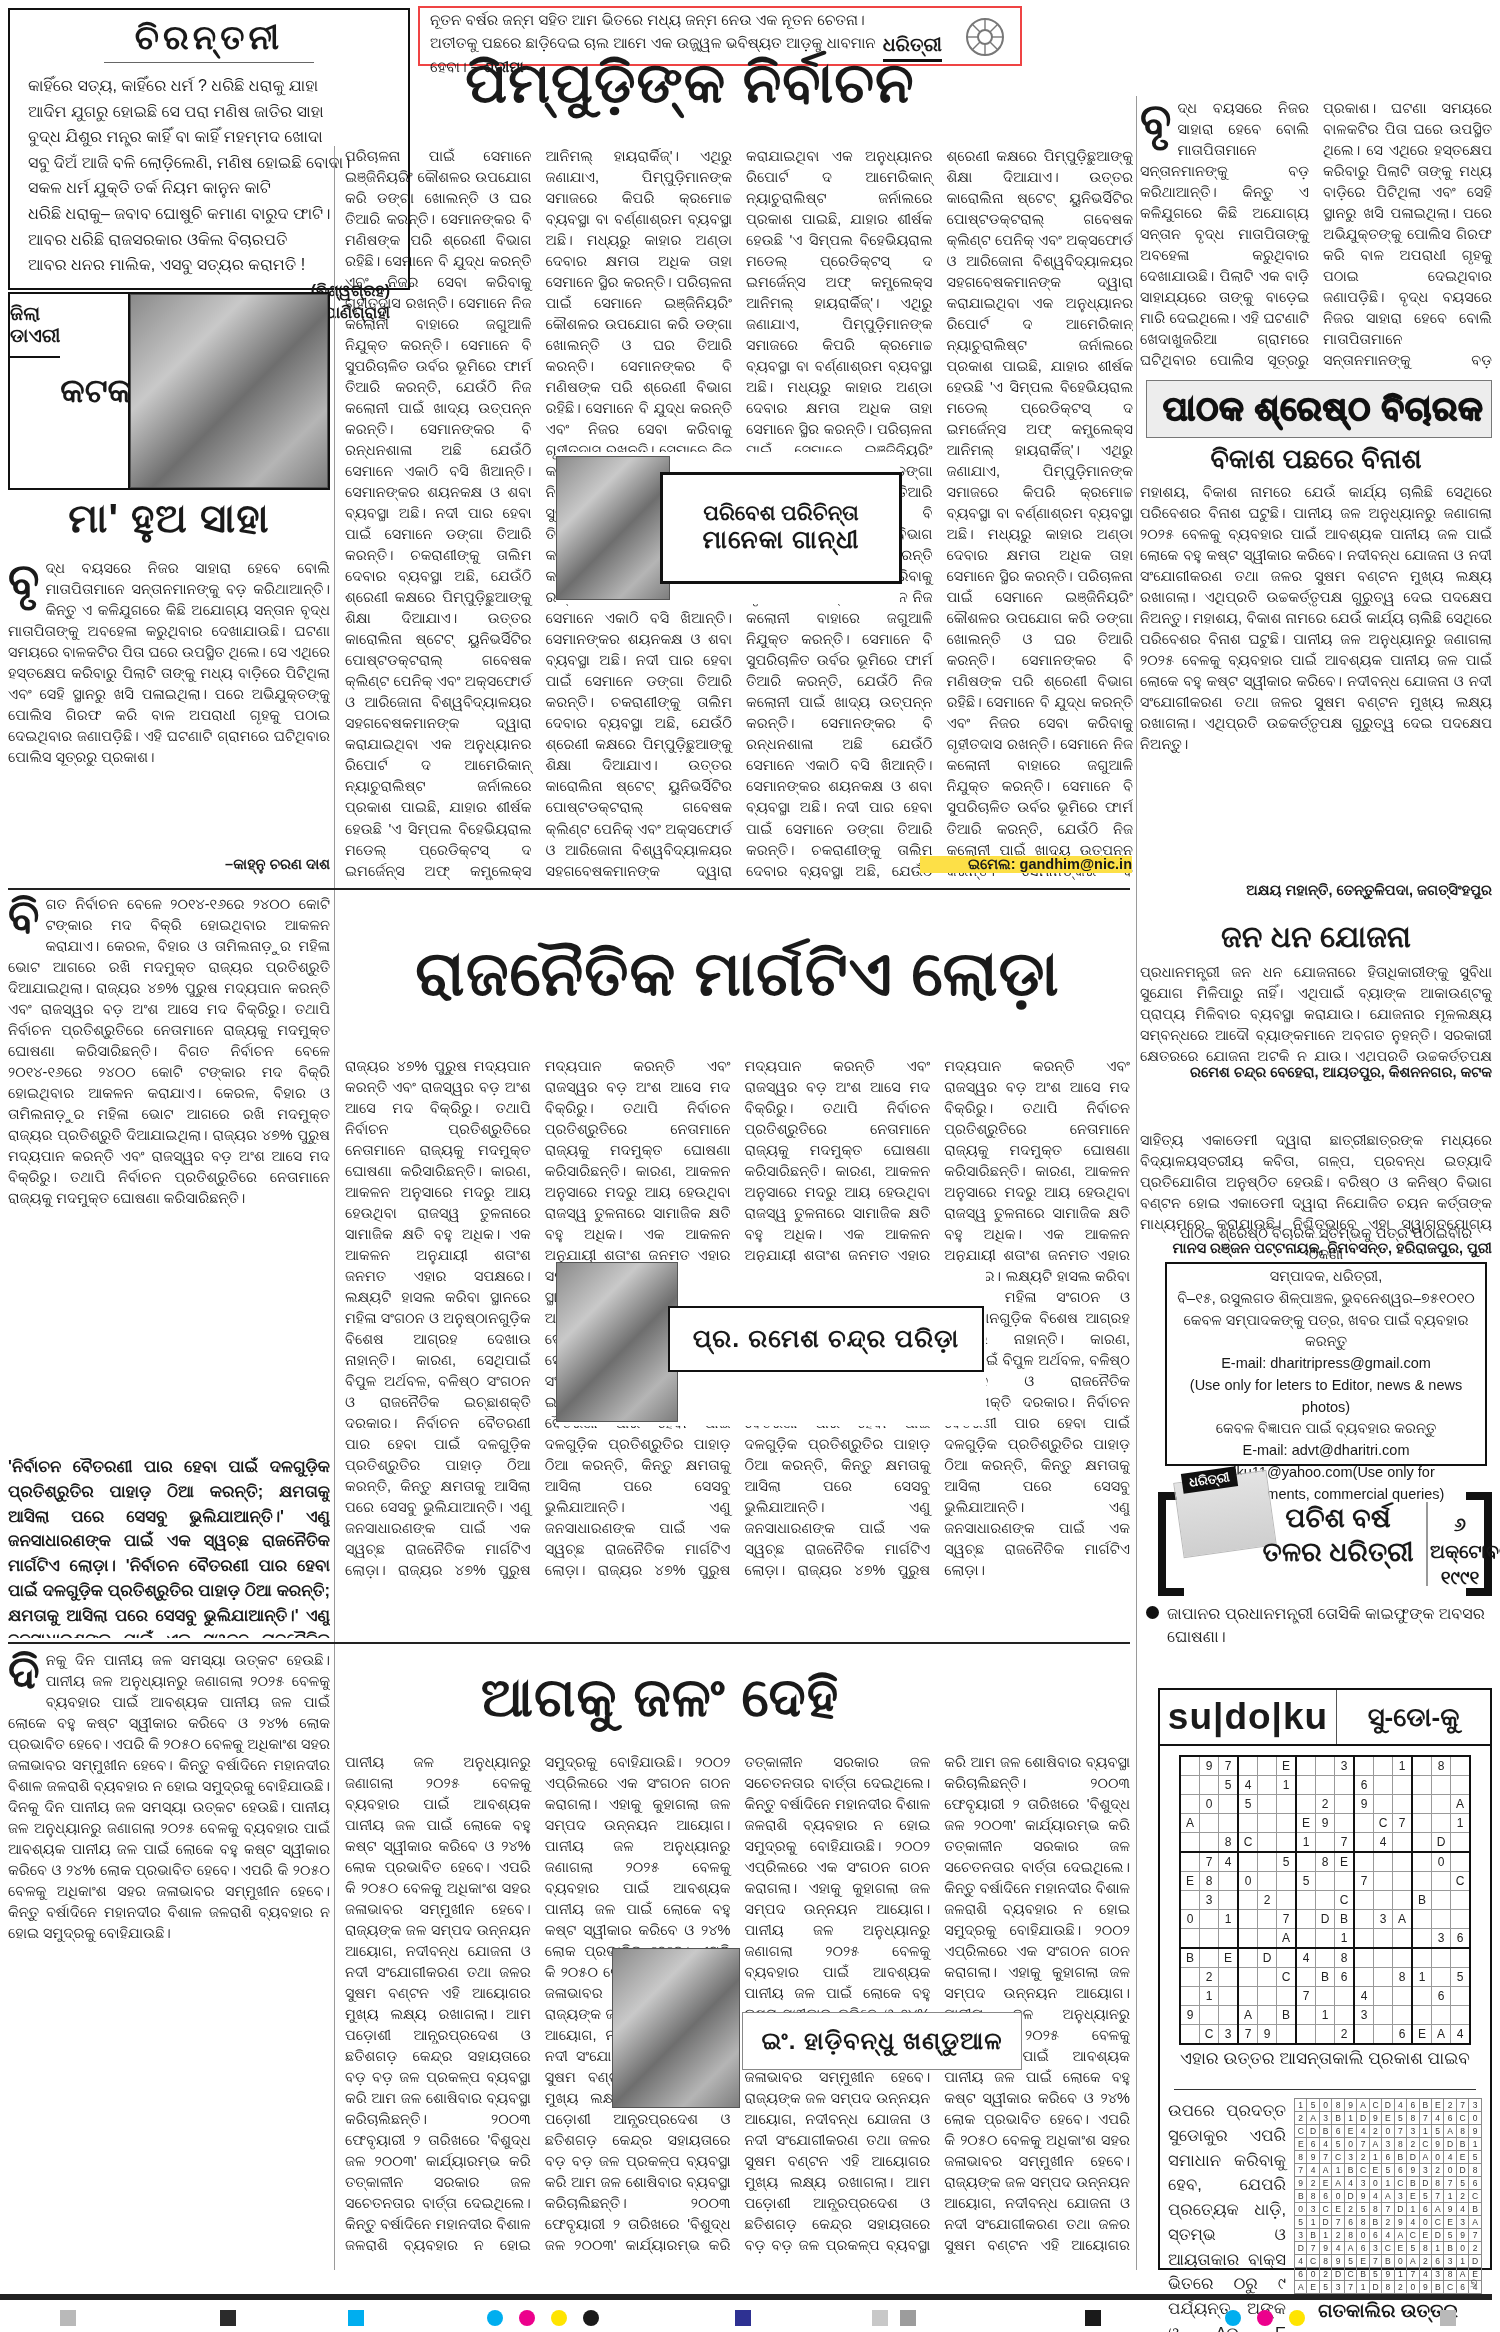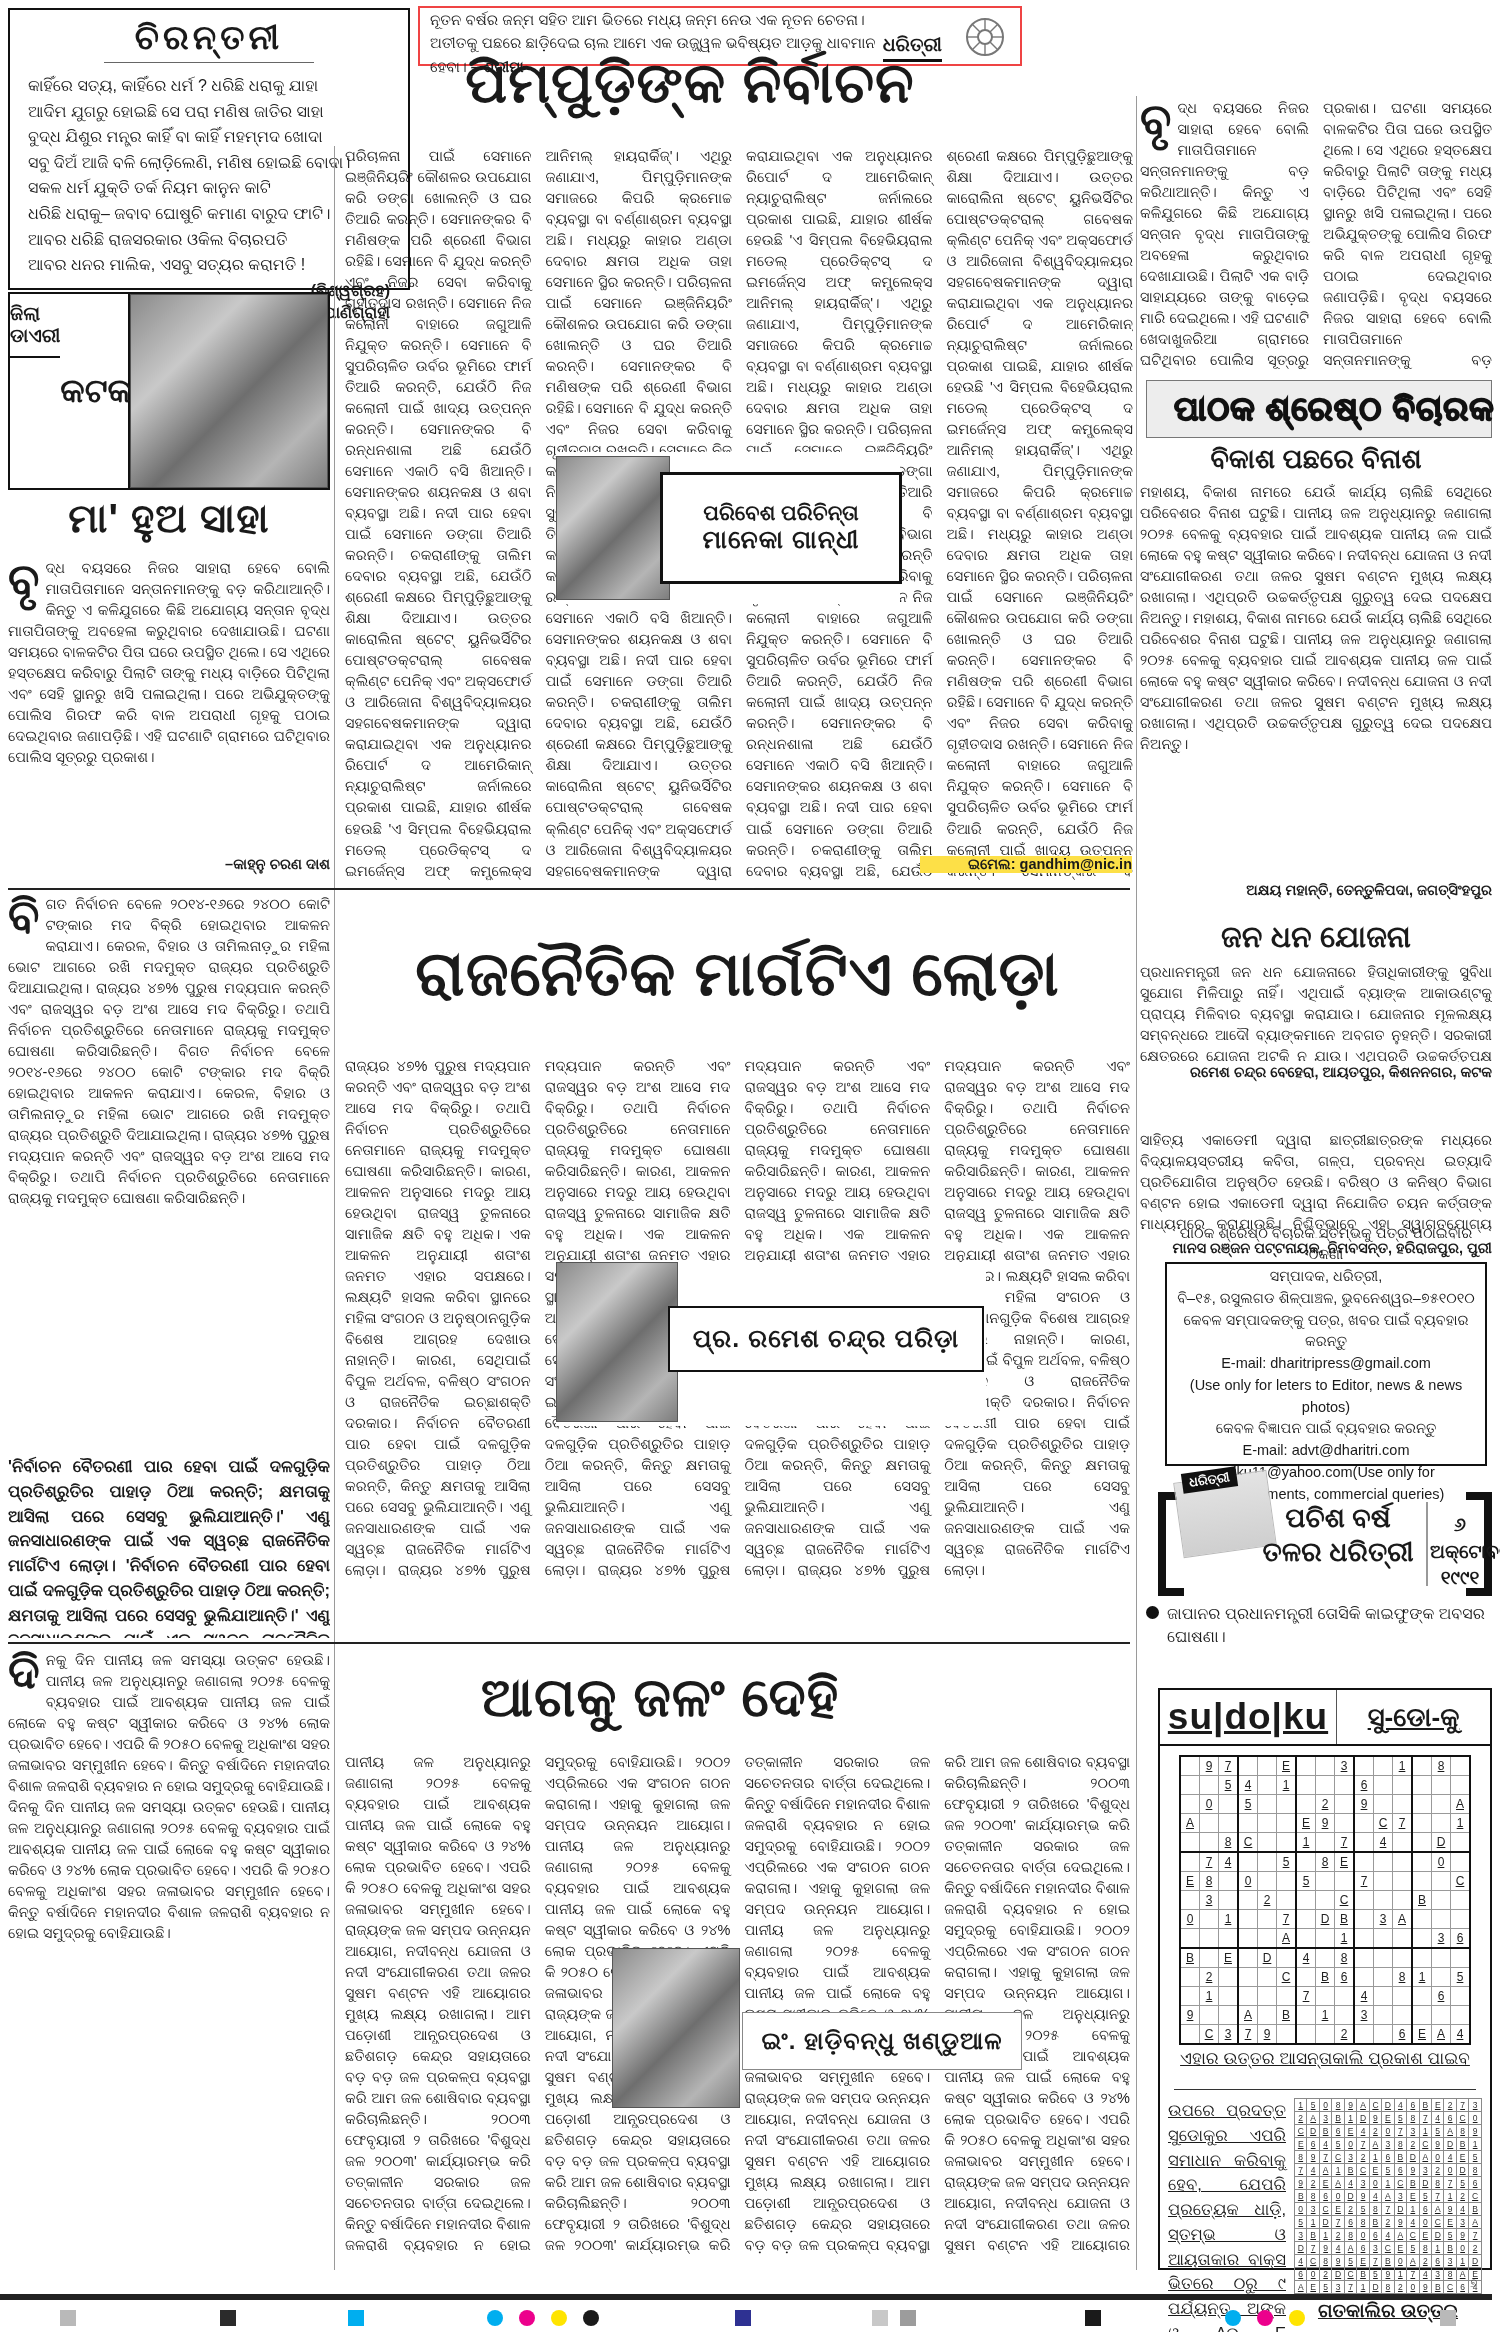--- a/index.html
+++ b/index.html
@@ -35,39 +35,39 @@
   .nbox{border:3px solid #111;background:#fff;display:flex;flex-direction:column;justify-content:center;text-align:center;}
   .nbox .l1{font-size:21px;font-weight:800;}
   .nbox .l2{font-size:25px;font-weight:800;letter-spacing:1px;}
   
   #dd{display:flex;box-sizing:border-box;}
   #dd .lab{width:118px;border-right:2px solid #111;display:flex;}
   #dd .lab .k{height:62px;border-bottom:2px solid #111;display:flex;align-items:center;justify-content:center;font-size:19px;font-weight:800;}
   #dd .lab .d{flex:1;display:flex;align-items:center;justify-content:center;font-size:33px;font-weight:800;}
   #dd .ph{flex:1;}
   
-  #lbanner{border:1.5px solid #777;background:#ededed;display:flex;align-items:center;gap:8px;padding:0 19px;box-sizing:border-box;}
+  #lbanner{border:1.5px solid #777;background:#ededed;display:flex;align-items:center;gap:8px;padding:0 8px;box-sizing:border-box;}
   #lbanner .bt{font-size:33px;font-weight:800;color:#fff;-webkit-text-stroke:1.6px #111;letter-spacing:1px;white-space:nowrap;}
   .lh{font-weight:800;text-align:center;}
   
   #contact{border:2px solid #111;text-align:center;font-size:14.5px;line-height:1.5;display:flex;align-items:center;justify-content:center;padding:6px;box-sizing:border-box;}
   
   #years{position:absolute;}
   #years .brk{position:absolute;top:0;bottom:0;width:18px;}
   #years .brk.l{left:0;border-left:8px solid #111;border-top:8px solid #111;border-bottom:8px solid #111;}
   #years .brk.r{right:0;border-right:8px solid #111;border-top:8px solid #111;border-bottom:8px solid #111;}
   #years .paper{position:absolute;left:20px;top:-16px;width:92px;height:74px;background:linear-gradient(#e3e3e3,#cfcfcf);transform:rotate(-8deg);border:1px solid #bbb;}
   #years .chip{position:absolute;left:24px;top:-22px;background:#111;color:#fff;font-size:13px;font-weight:bold;padding:2px 7px;transform:rotate(-8deg);}
   #years .ttl{position:absolute;left:96px;top:10px;width:168px;text-align:center;font-size:27px;font-weight:800;line-height:1.25;}
   #years .dv{position:absolute;left:268px;top:10px;bottom:10px;width:2px;background:#999;}
   #years .dt{position:absolute;left:272px;top:20px;width:60px;text-align:center;font-size:19px;font-weight:800;line-height:1.4;}
   .blt{display:flex;gap:8px;font-size:16px;line-height:1.45;margin-bottom:4px;}
   .blt .bic{width:13px;height:13px;border-radius:50%;background:#111;flex:none;margin-top:4px;}
   
-  #sud{border:2.5px solid #111;box-sizing:border-box;text-decoration:underline;}
+  #sud{border:2.5px solid #111;box-sizing:border-box;}
   #sud .hd{height:54px;display:flex;border-bottom:2px solid #111;}
   #sud .hd .en{flex:1.15;display:flex;align-items:center;justify-content:center;font-size:37px;font-weight:800;border-right:1.5px solid #555;letter-spacing:1px;}
   #sud .hd .or{flex:1;display:flex;align-items:center;justify-content:center;font-size:26px;font-weight:800;}
   table.sgrid{border-collapse:collapse;margin:9px auto 4px;border:2.5px solid #111;}
   table.sgrid td{width:18px;height:18px;border:1px solid #999;text-align:center;font-size:12px;padding:0;color:#222;}
   table.sgrid td.bv{border-right:2.5px solid #111;}
   table.sgrid td.bh{border-bottom:2.5px solid #111;}
   table.mini{border-collapse:collapse;border:1.5px solid #555;margin:0 auto;}
   table.mini td{width:12px;height:12px;border:1px solid #8a8a8a;text-align:center;font-size:8.5px;padding:0;color:#333;}
   #sud .note{text-align:center;font-size:17px;margin:2px 0 20px;}

